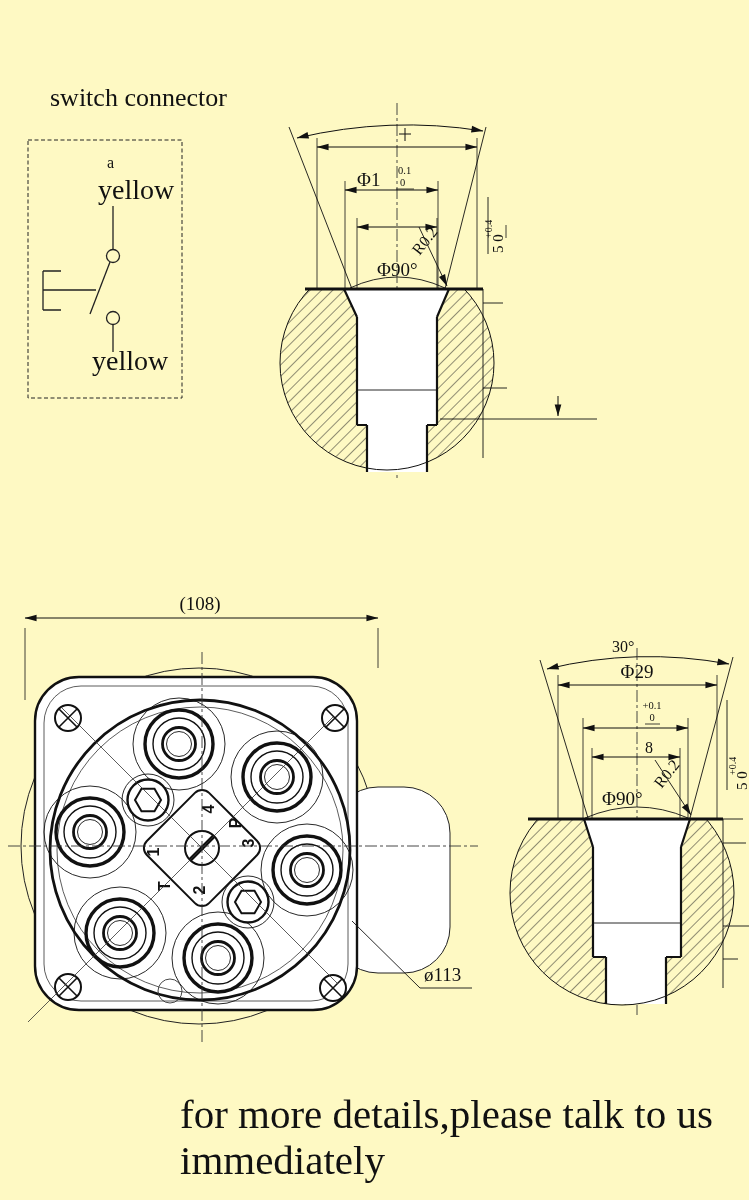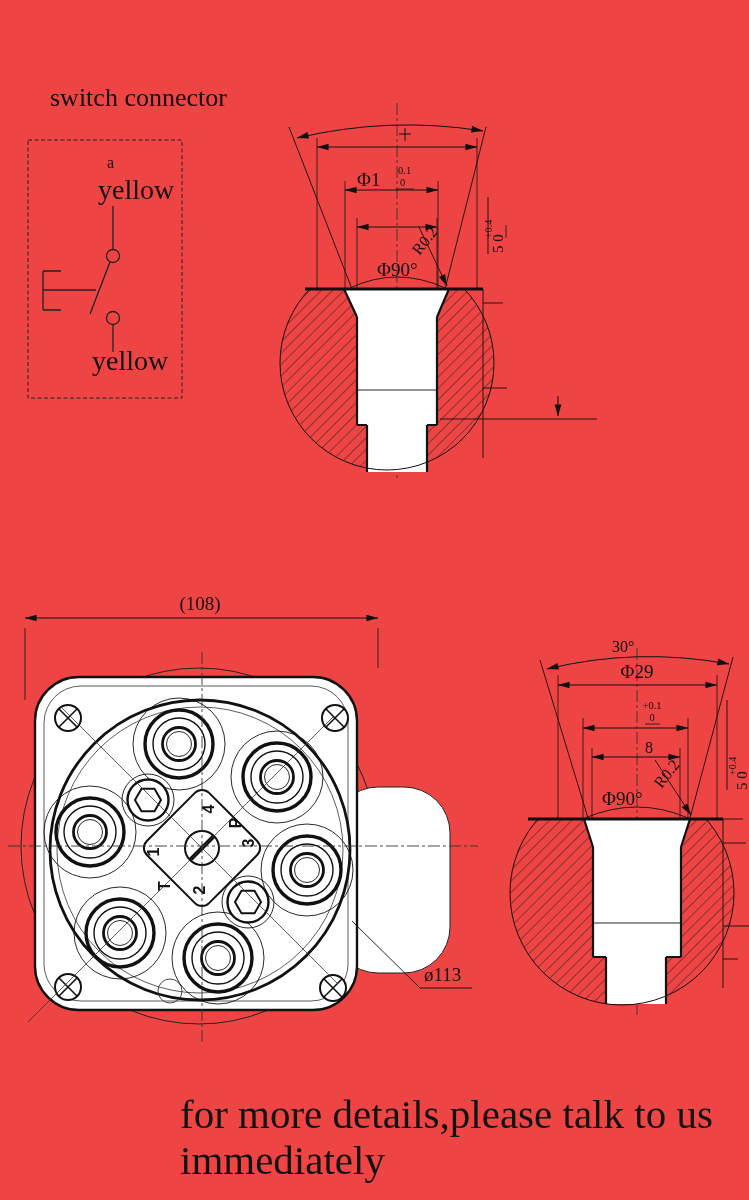--- a/index.html
+++ b/index.html
@@ -1,16 +1,16 @@
 <!DOCTYPE html>
 <html><head>
 <meta charset="utf-8">
 <style>
   html,body{margin:0;padding:0;background:#fff;}
-  #stage{position:relative;width:749px;height:1200px;background:#ef4444;overflow:hidden;
+  #stage{position:relative;width:749px;height:1200px;background:#fef9c3;overflow:hidden;
          font-family:"Liberation Serif", serif;}
   svg{position:absolute;left:0;top:0;}
   svg text{fill:#111;}
   .dim{font-family:"Liberation Serif", serif;}
   .lbl{font-family:"Liberation Sans", sans-serif;}
 </style>
 </head>
 <body>
 <div id="stage">
 

